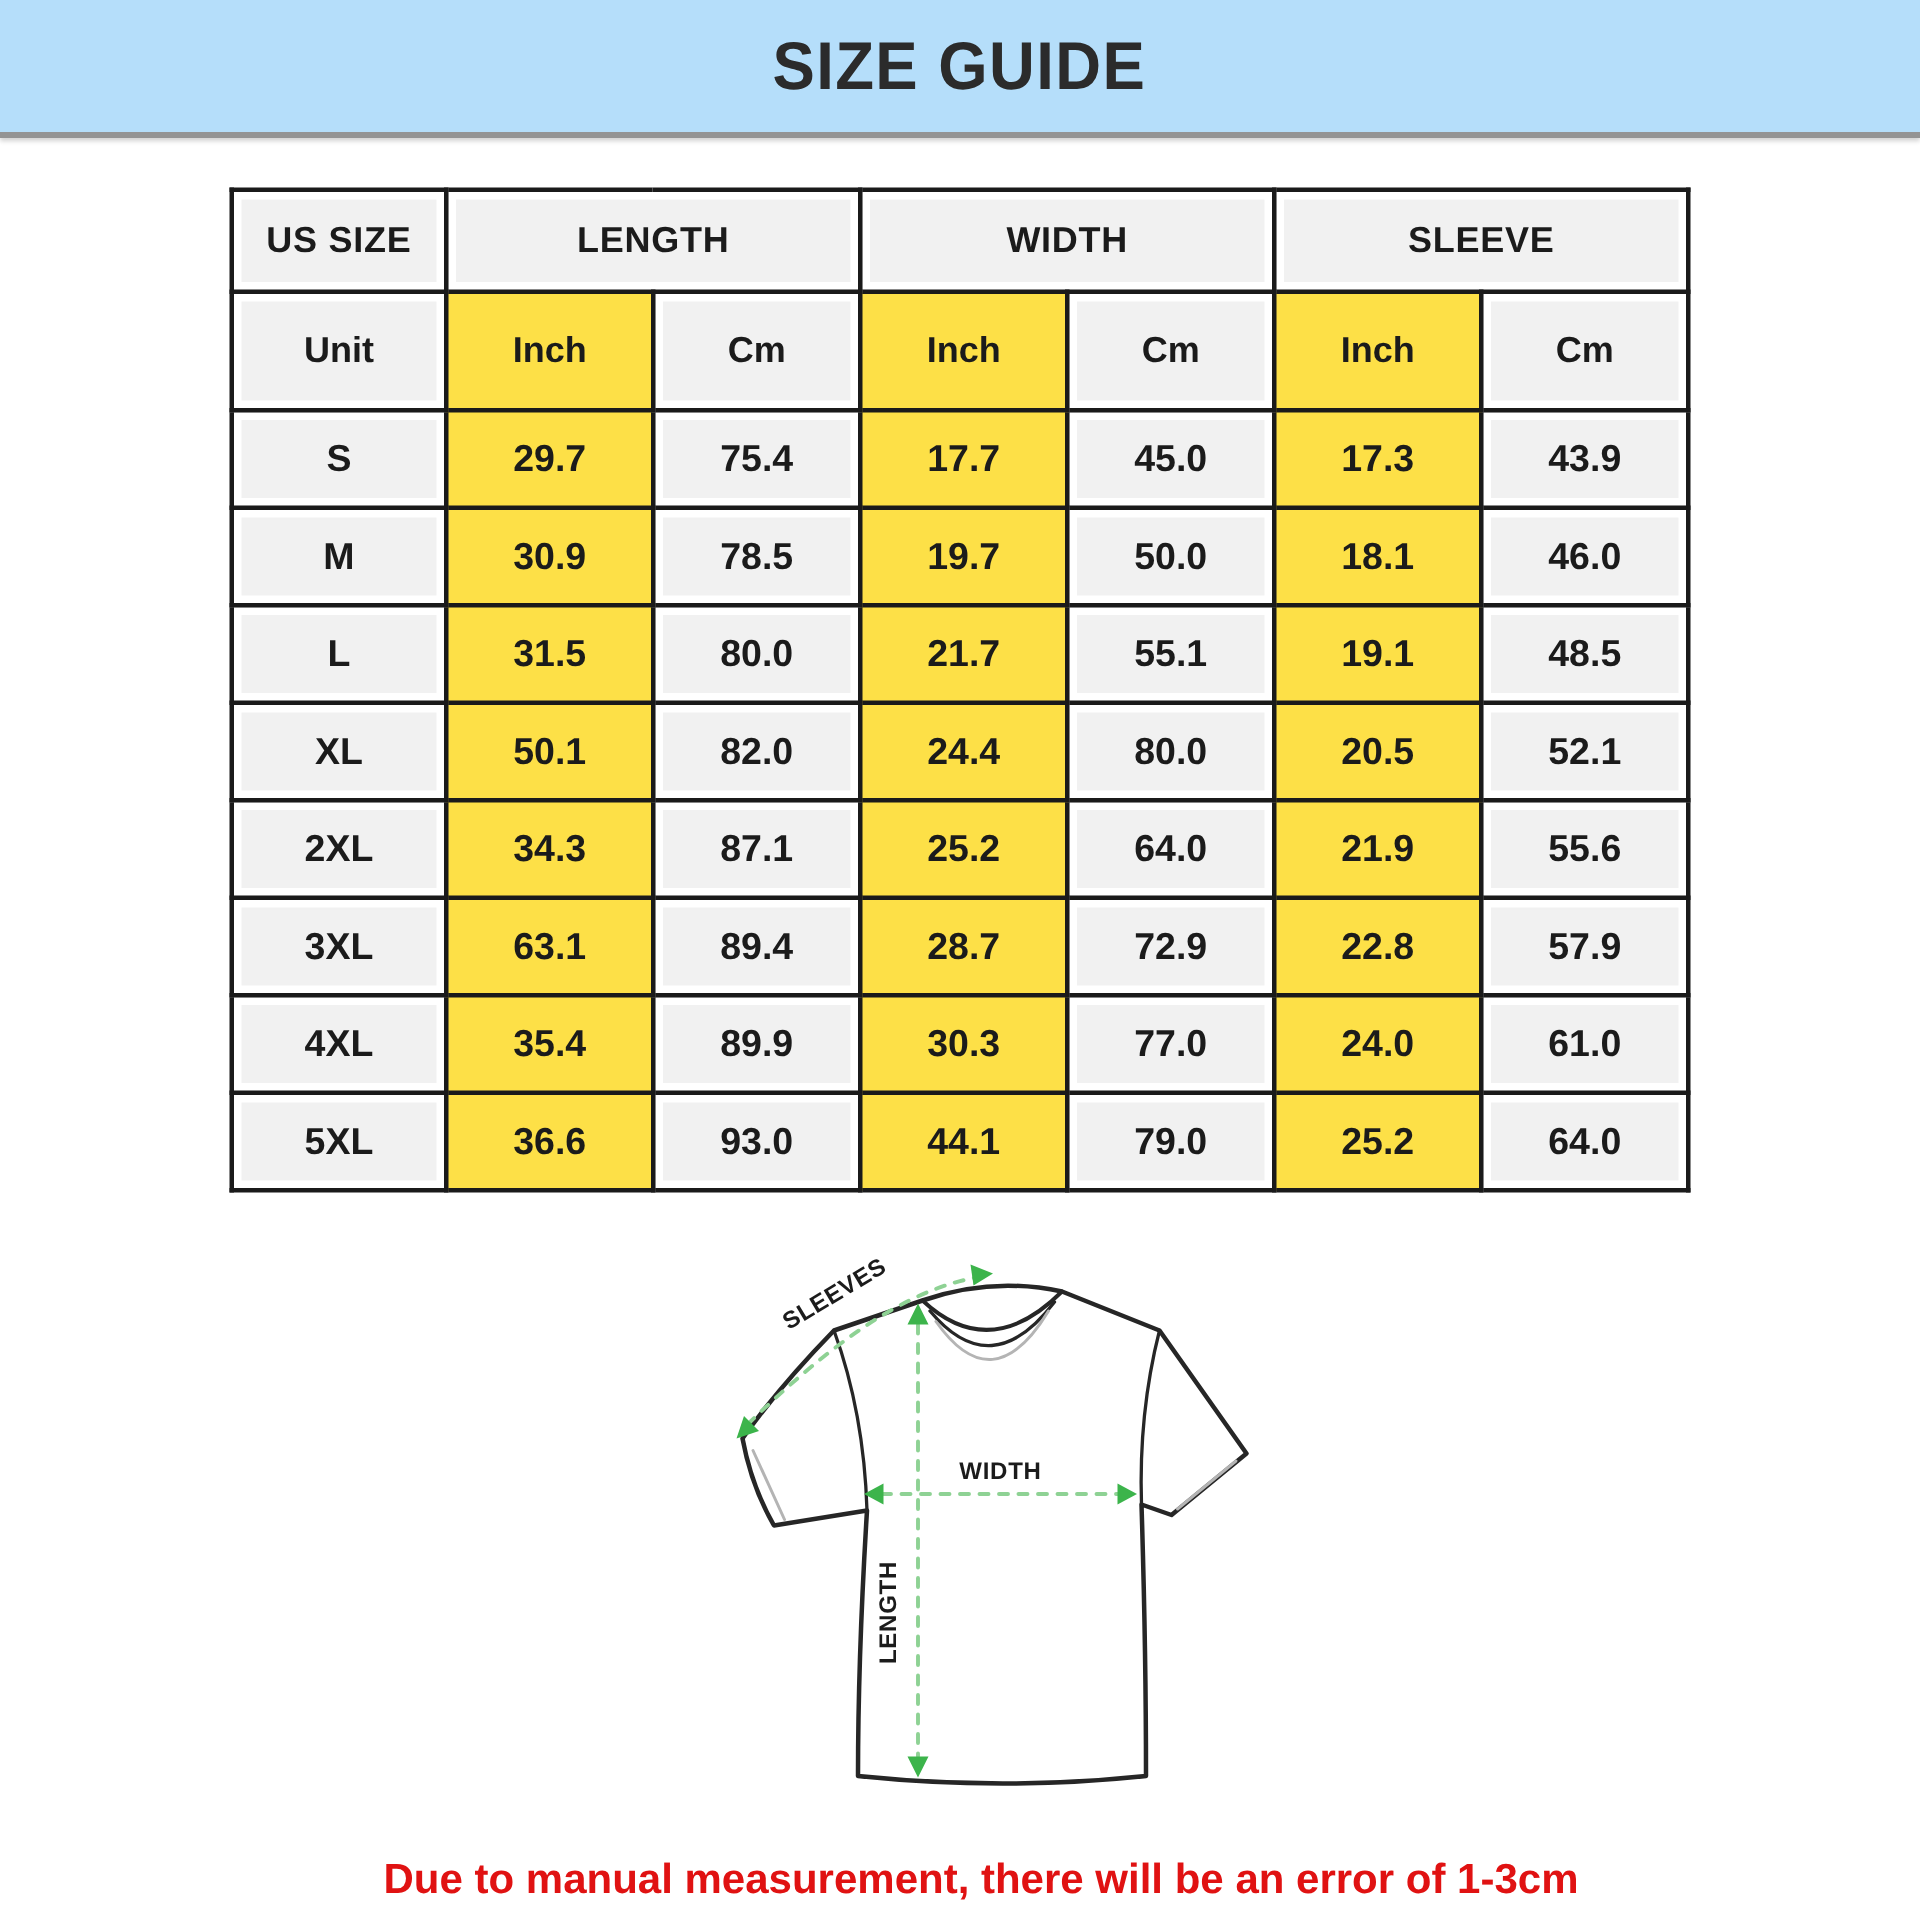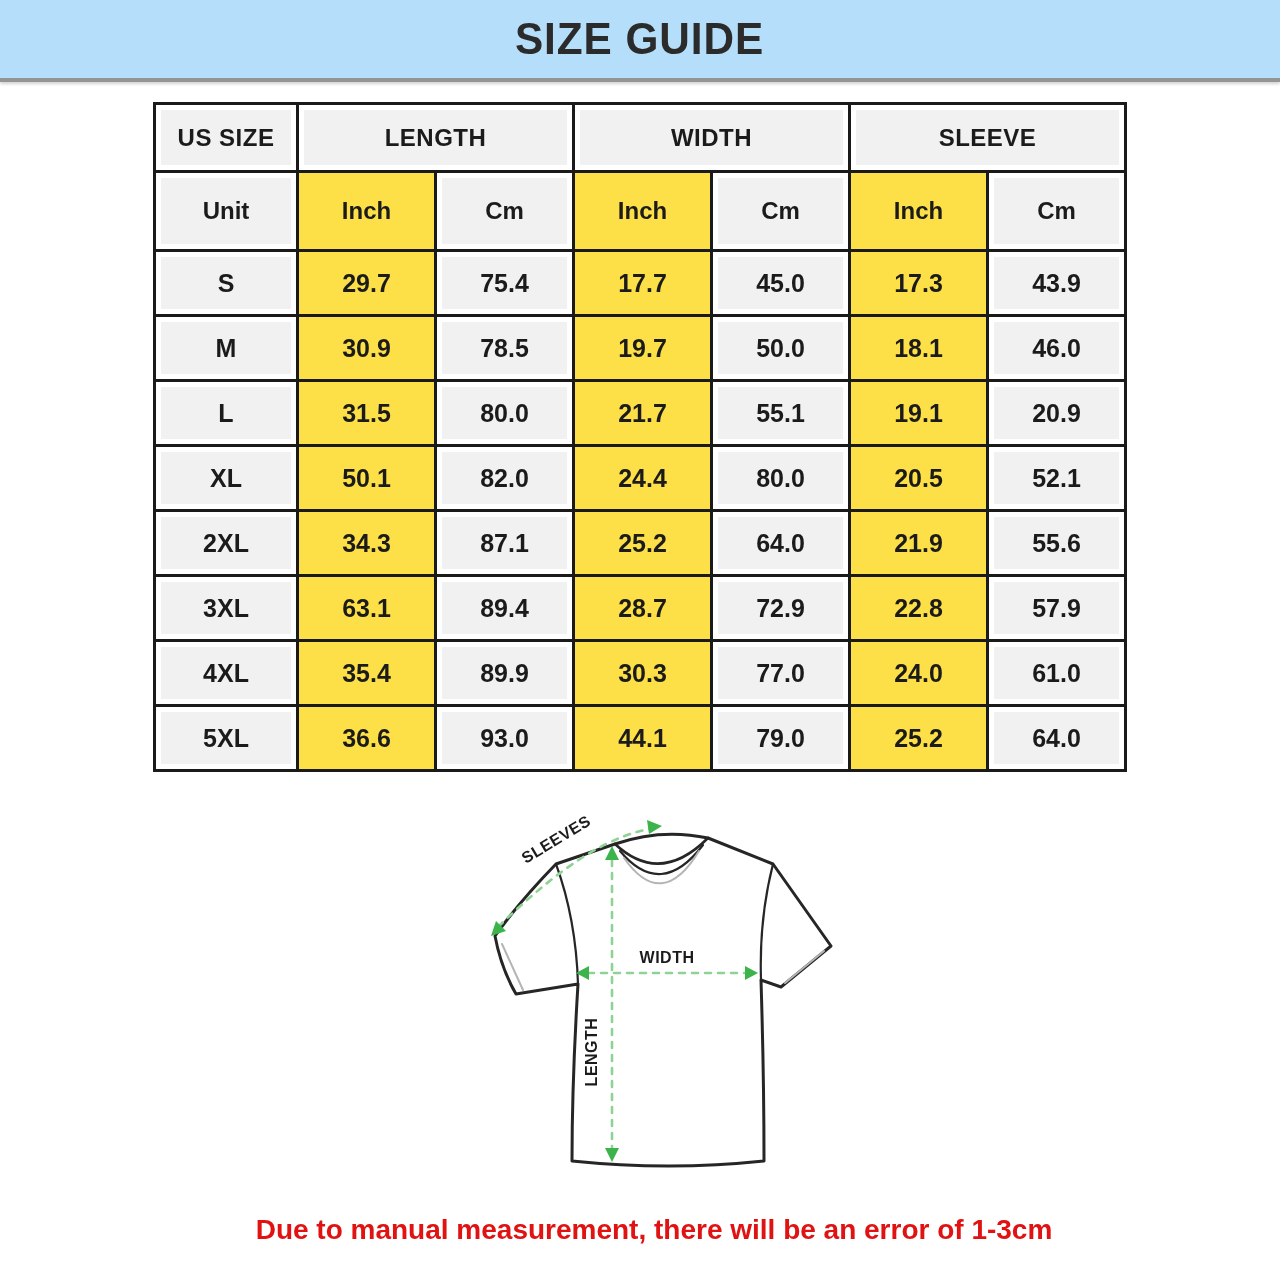--- a/index.html
+++ b/index.html
@@ -14,38 +14,38 @@
   * { box-sizing: border-box; }
   html, body {
     margin: 0; padding: 0;
     width: 1280px; height: 1280px;
     background: #ffffff;
     font-family: "Liberation Sans", "DejaVu Sans", sans-serif;
     overflow: hidden;
   }
   
   .banner {
-    width: 100%; height: 82px;
+    width: 100%; height: 92px;
     background: var(--banner_bg);
     border-bottom: 4px solid #949494;
     box-shadow: 0 2px 3px rgba(0,0,0,0.18);
     display: flex; align-items: center; justify-content: center;
   }
   .banner h1 {
     margin: 0;
     font-size: 45px;
     font-weight: 700;
     letter-spacing: 1px;
     color: var(--banner_text);
     transform: scaleX(0.94);
   }
   
   table.size-table {
     width: 972px;
-    margin: 20px auto 0 auto;
+    margin: 33px auto 0 auto;
     border-collapse: collapse;
     table-layout: fixed;
   }
   table.size-table col.c0 { width: 143px; }
   table.size-table col.cn { width: 138px; }
   table.size-table th, table.size-table td {
     border: 3px solid var(--table_border);
     text-align: center;
     vertical-align: middle;
     color: #1b1b1b;
@@ -136,21 +136,21 @@
           <td class="w">18.1</td>
           <td class="g">46.0</td>
         </tr>
         <tr>
           <td class="g">L</td>
           <td class="w">31.5</td>
           <td class="g">80.0</td>
           <td class="w">21.7</td>
           <td class="g">55.1</td>
           <td class="w">19.1</td>
-          <td class="g">20.9</td>
+          <td class="g">48.5</td>
         </tr>
         <tr>
           <td class="g">XL</td>
           <td class="w">50.1</td>
           <td class="g">82.0</td>
           <td class="w">24.4</td>
           <td class="g">80.0</td>
           <td class="w">20.5</td>
           <td class="g">52.1</td>
         </tr>

